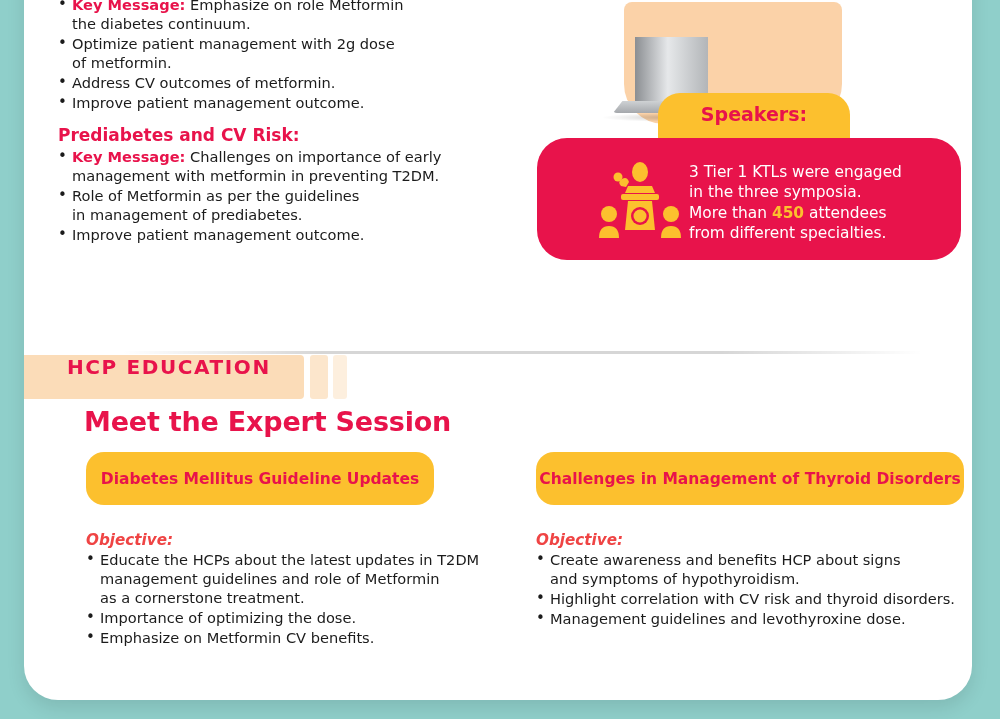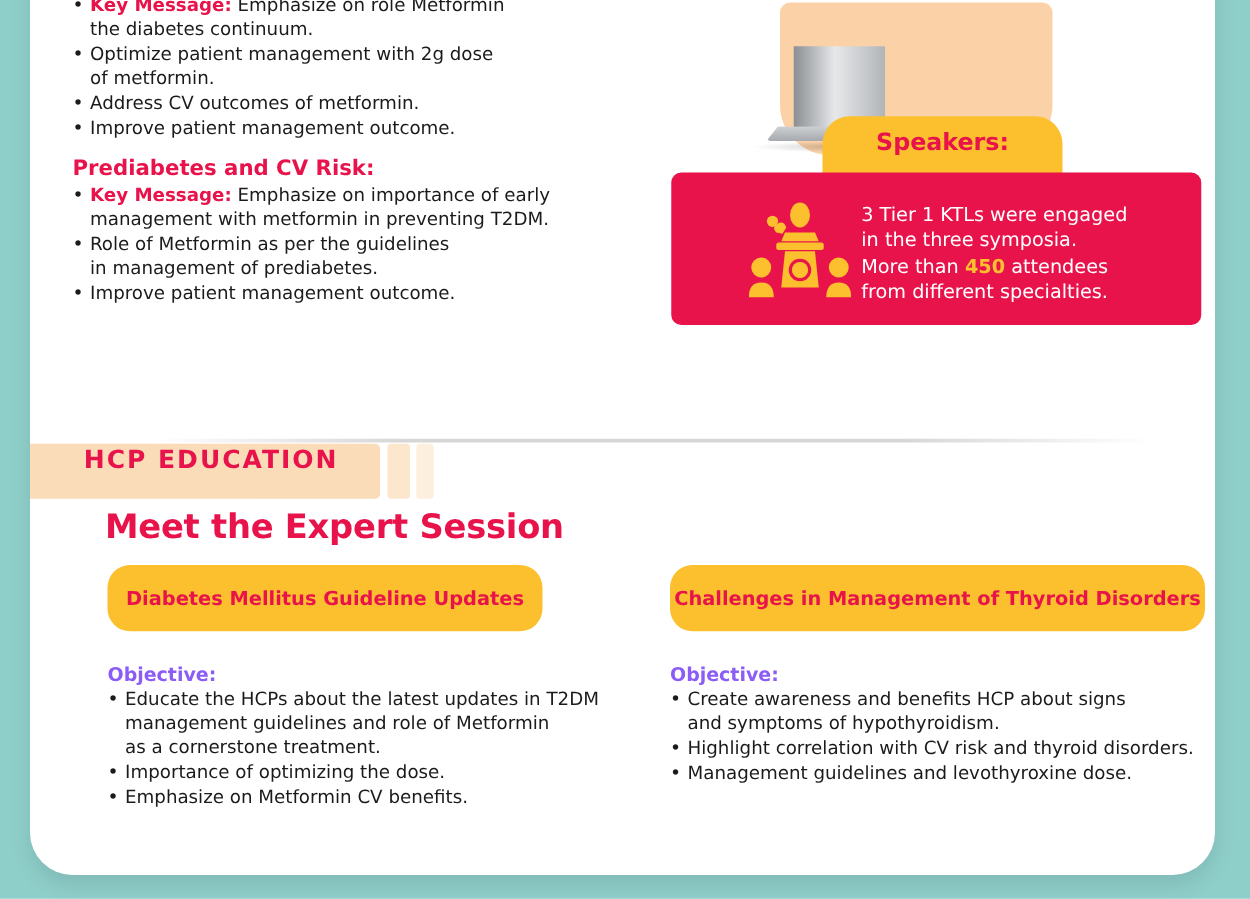--- a/index.html
+++ b/index.html
@@ -61,21 +61,21 @@
 
   
   .spk-tab{
     position:absolute;left:634px;top:133px;width:192px;height:52px;
     background:#fcc02e;border-radius:22px 22px 6px 6px;
     color:#e8134b;font-weight:bold;font-size:19px;
     text-align:center;line-height:42px;
   }
   .spk-card{
     position:absolute;left:513px;top:178px;width:424px;height:122px;
-    background:#e8134b;border-radius:8px;
+    background:#e8134b;border-radius:30px;
   }
   .spk-icon{position:absolute;left:62px;top:22px;width:82px;height:78px;}
   .spk-text{
     position:absolute;left:152px;top:24px;right:18px;
     color:#ffffff;font-size:15.4px;line-height:1.33;
   }
   .spk-text .hl{color:#fcc02e;font-weight:bold;}
 
   
   .divider{
@@ -106,40 +106,41 @@
   .col-left{left:62px;width:400px;}
   .col-right{left:512px;width:428px;}
   .pill{
     background:#fcc02e;border-radius:18px;height:53px;
     display:flex;align-items:center;justify-content:center;
     color:#e8134b;font-size:15.5px;font-weight:bold;
   }
   .pill.wide{width:348px;}
   .pill.wider{width:428px;}
   .obj-head{
-    color:#8b5cf6;font-weight:bold;font-size:15.2px;
+    color:#ef4444;font-weight:bold;font-size:15.2px;
     margin:26px 0 2px 0;
+    font-style:italic;
   }
 </style>
 </head>
 <body>
 
 <div class="page">
   <div class="card">
 
     <div class="top-left">
       <ul class="bullets" id="list1">
           <li><span class="km">Key Message:</span><span> Emphasize on role Metformin</span><div>the diabetes continuum.</div></li>
           <li><span>Optimize patient management with 2g dose</span><div>of metformin.</div></li>
           <li><span>Address CV outcomes of metformin.</span></li>
           <li><span>Improve patient management outcome.</span></li>
         </ul>
       <div class="sub-head">Prediabetes and CV Risk:</div>
       <ul class="bullets" id="list2">
-          <li><span class="km">Key Message:</span><span> Emphasize on importance of early</span><div>management with metformin in preventing T2DM.</div></li>
+          <li><span class="km">Key Message:</span><span> Challenges on importance of early</span><div>management with metformin in preventing T2DM.</div></li>
           <li><span>Role of Metformin as per the guidelines</span><div>in management of prediabetes.</div></li>
           <li><span>Improve patient management outcome.</span></li>
         </ul>
     </div>
 
     <div class="illus">
       <div class="mon-peach"></div>
 
       <div class="mon-neck"></div>
       <div class="mon-foot"></div>

